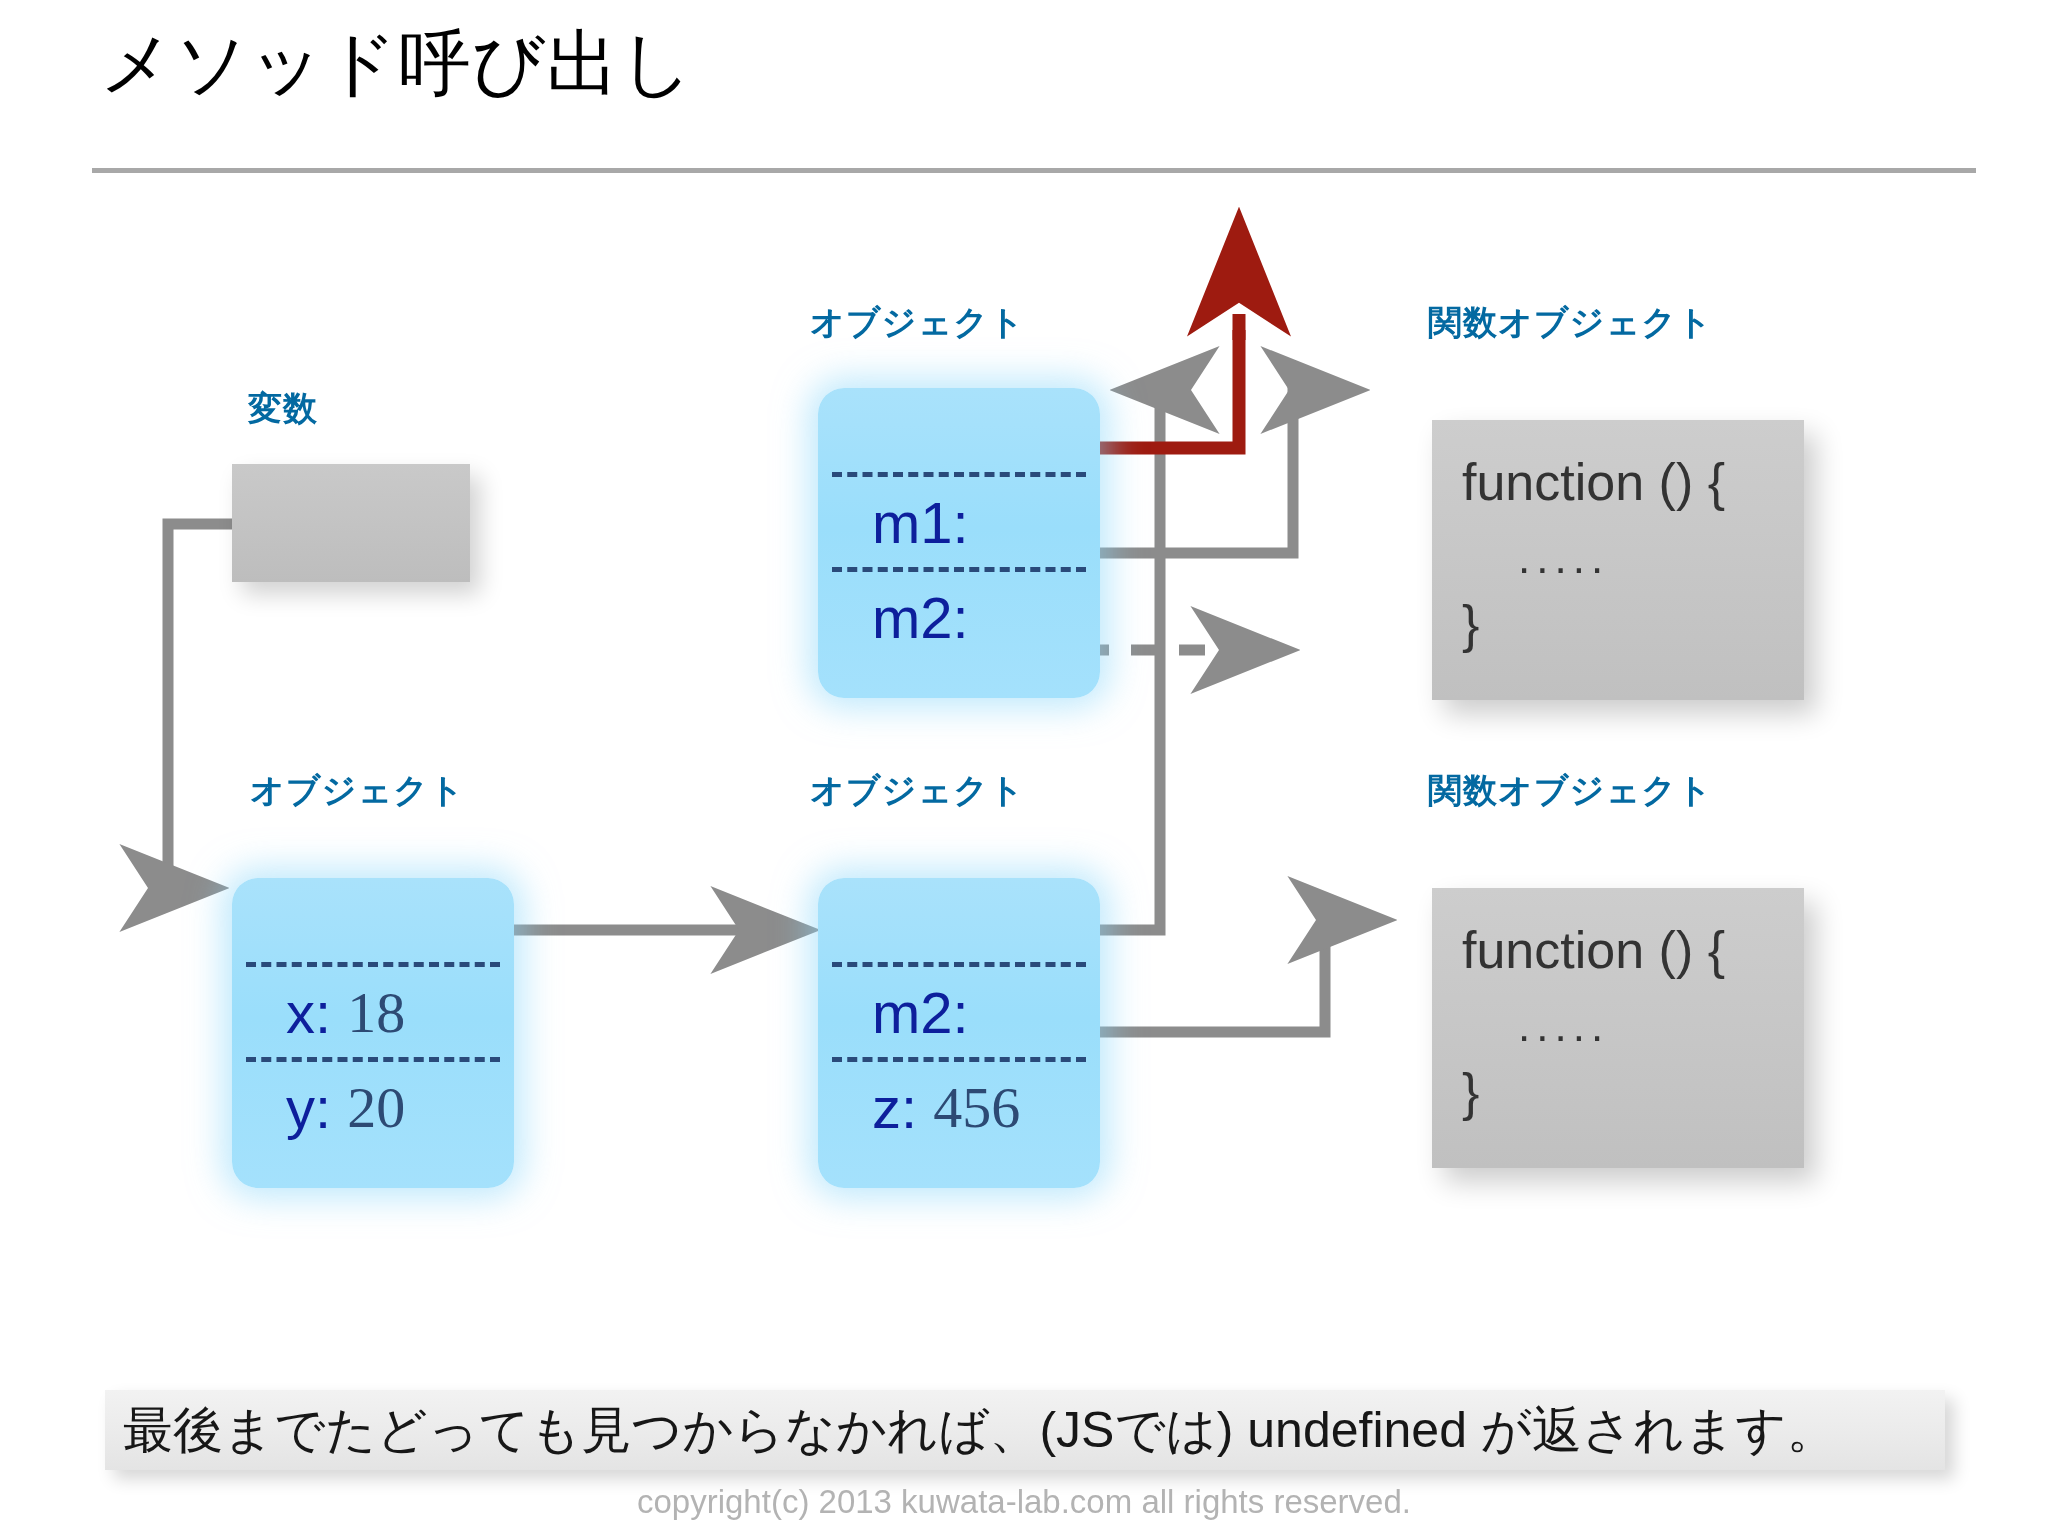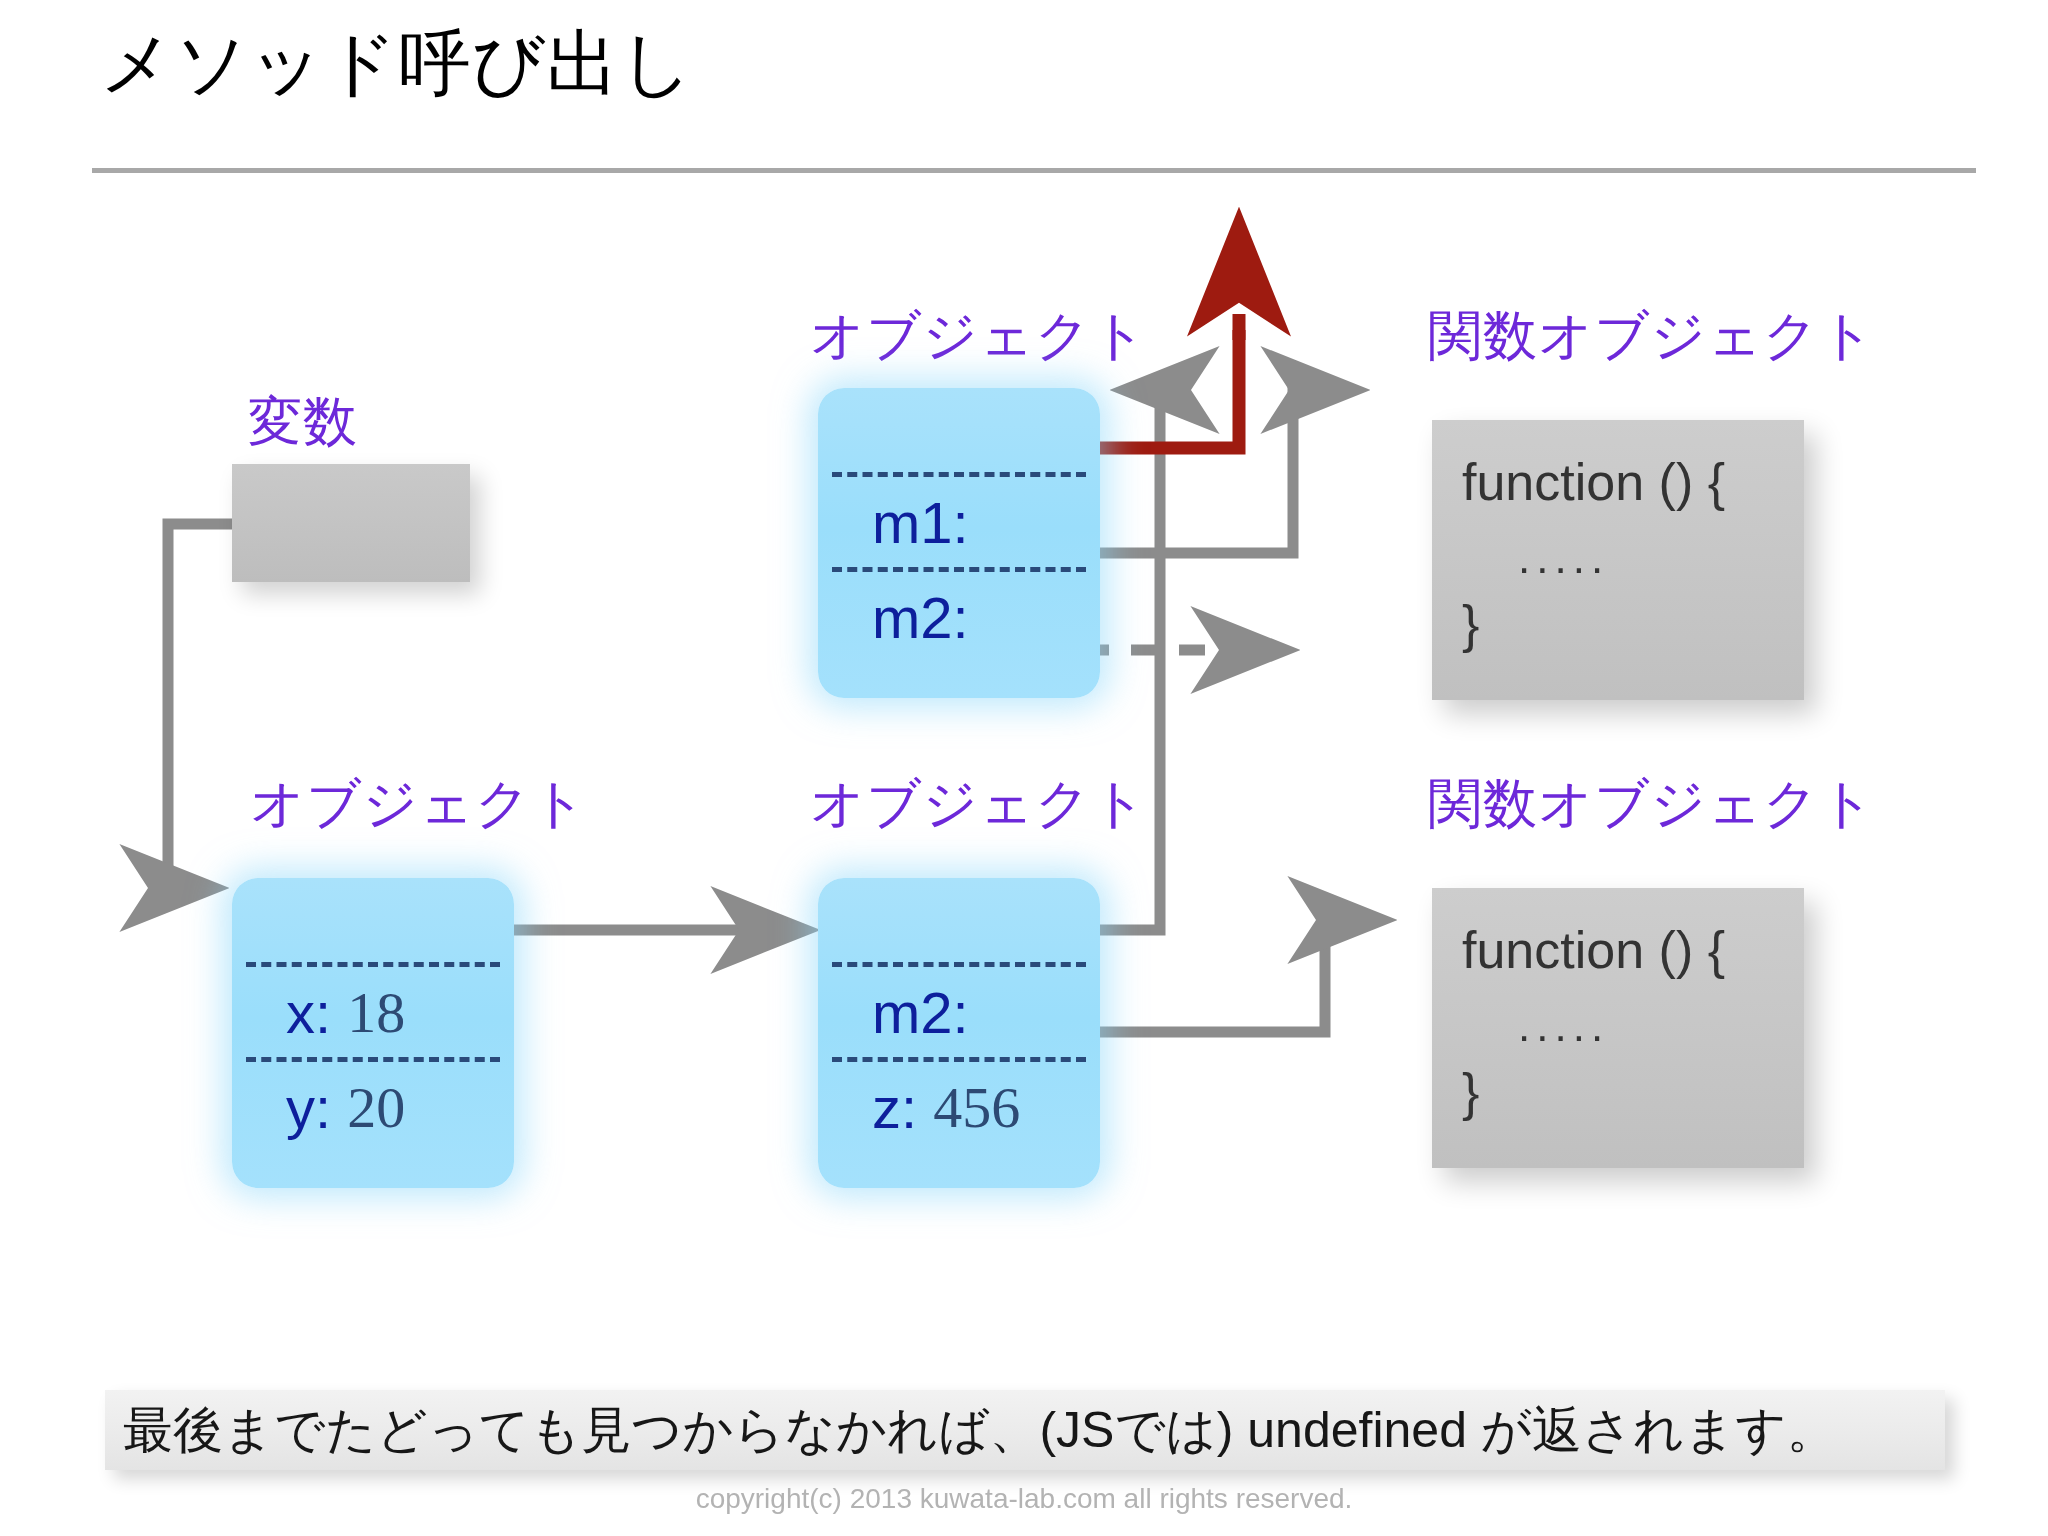--- a/index.html
+++ b/index.html
@@ -24,24 +24,25 @@
     position:absolute;left:92px;top:168px;width:1884px;height:5px;
     background:#a8a8a8;
   }
 
   
   #connectors{position:absolute;left:0;top:0;width:2048px;height:1536px;}
 
   
   .cap{
     position:absolute;
-    font-size:54px;
-    color:#6d28d9;
+    font-size:34px;
+    color:#0369a1;
     white-space:nowrap;
     letter-spacing:1px;
+    font-weight:bold;
   }
 
   
   .graybox{
     position:absolute;
     background:linear-gradient(180deg,#c9c9c9 0%,#c2c2c2 60%,#bdbdbd 100%);
     box-shadow:10px 12px 22px rgba(0,0,0,0.18);
   }
 
   
@@ -103,21 +104,21 @@
     box-sizing:border-box;padding-left:18px;
   }
   #caption-text{
     font-size:50px;color:#171717;white-space:nowrap;letter-spacing:0px;text-align:right;
   }
 
   
   #copyright{
     position:absolute;left:0;top:1483px;width:2048px;
     text-align:center;
-    font-size:28px;color:#b3b3b3;
+    font-size:33px;color:#b3b3b3;
   }
 </style>
 </head>
 <body>
 
 <div class="slide">
 
   <div id="slide-title">メソッド呼び出し</div>
   <div id="title-rule"></div>
 

